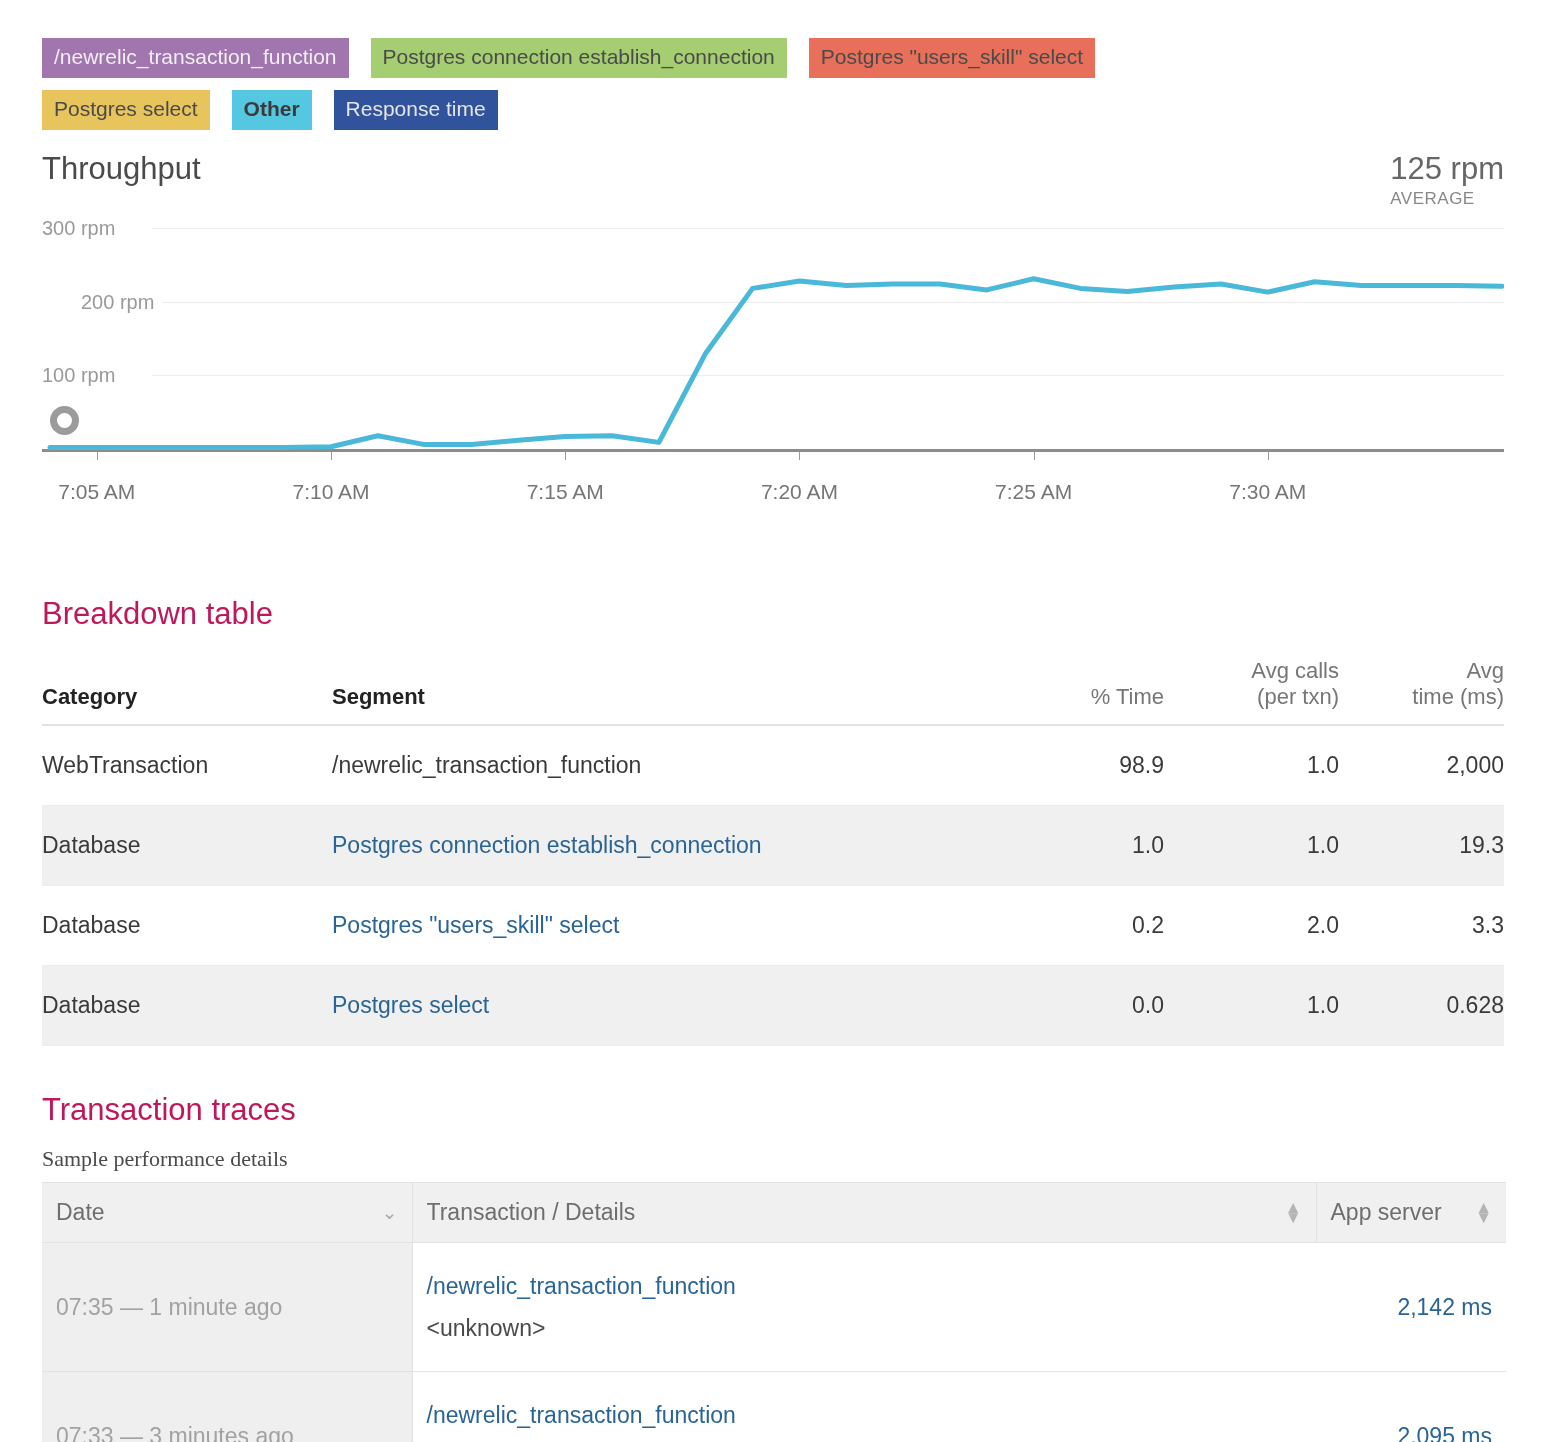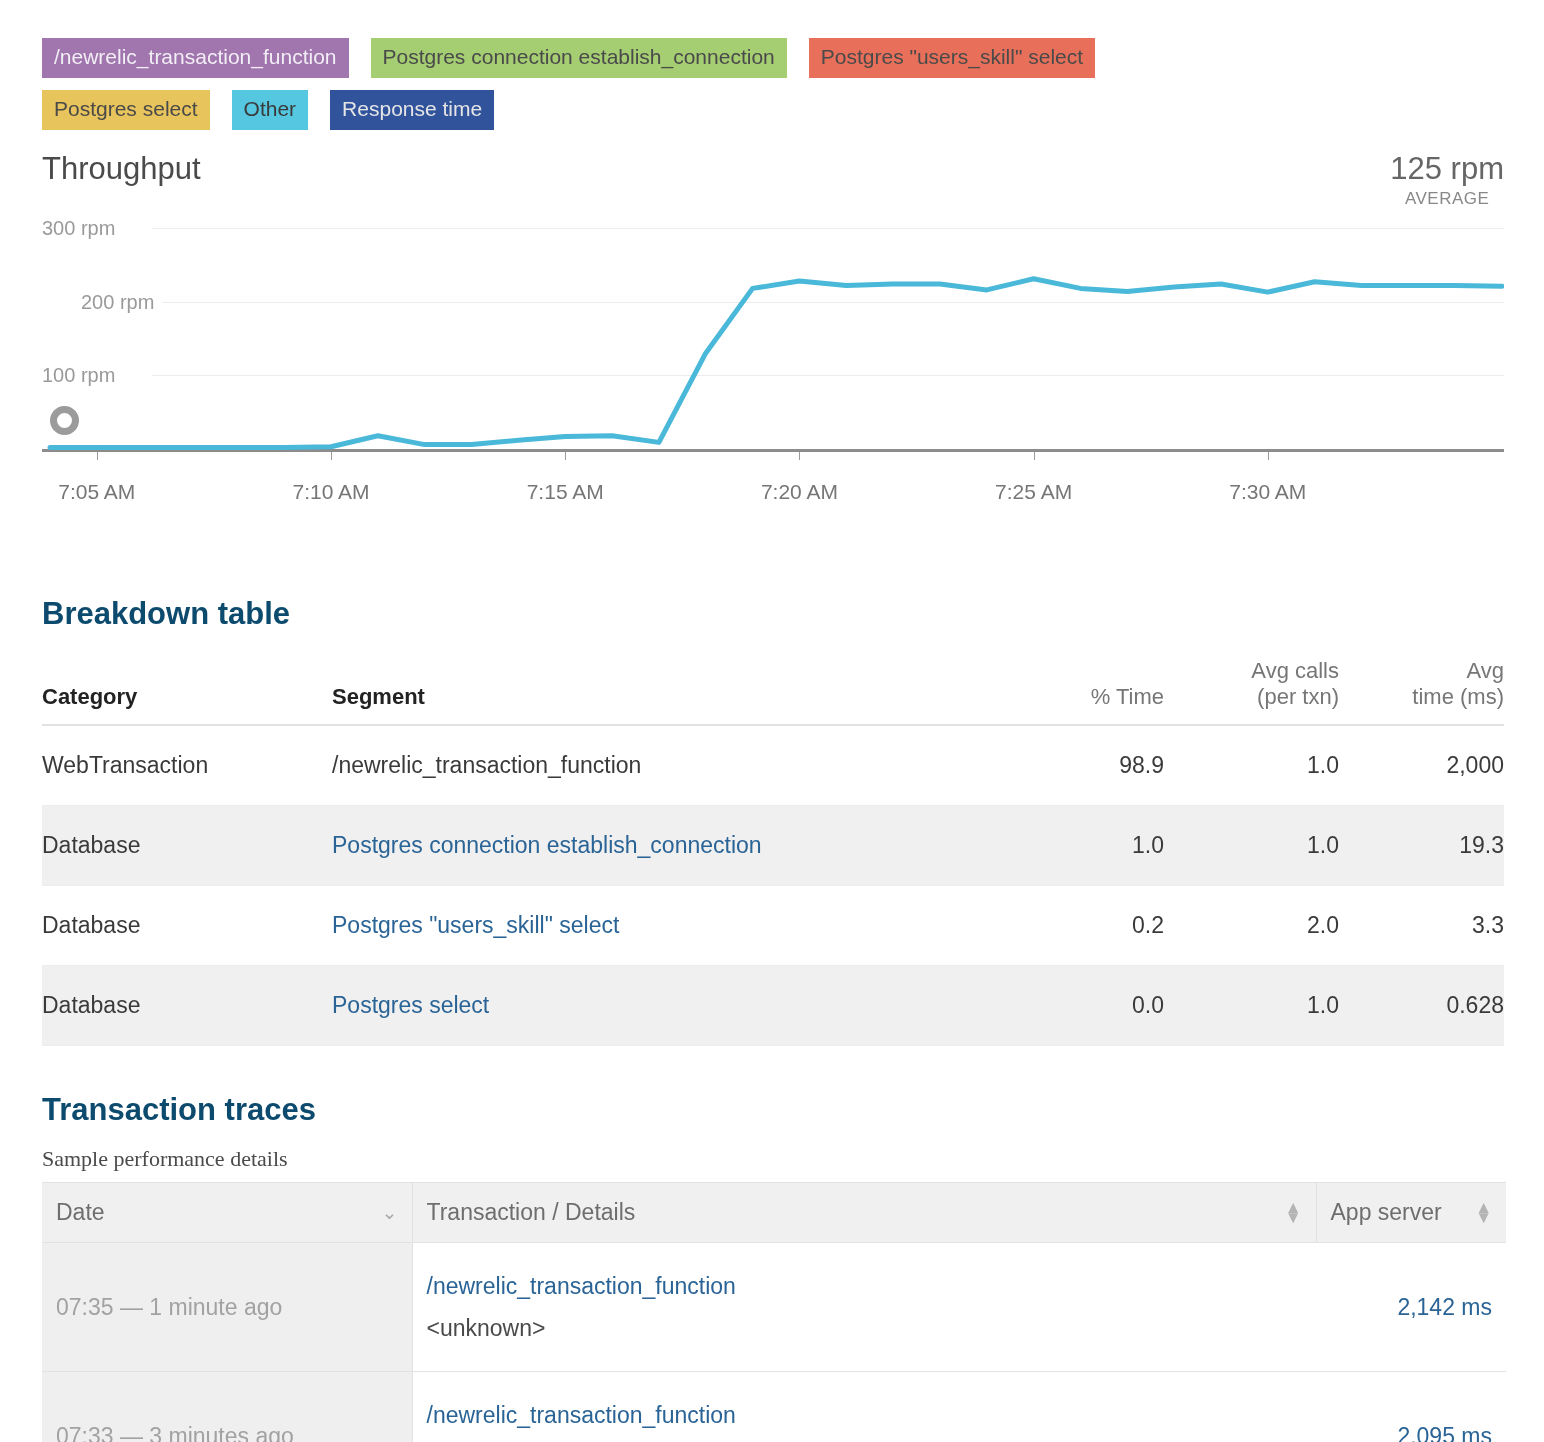--- a/index.html
+++ b/index.html
@@ -23,21 +23,21 @@
     line-height: 26px;
     white-space: nowrap;
     cursor: pointer;
     border: 0;
   }
 
   
   .chart-block { margin-top: 20px; }
   .chart-head { display: flex; align-items: flex-start; justify-content: space-between; }
   .chart-title { font-size: 31px; color: #4a4a4a; font-weight: 400; line-height: 38px; }
-  .chart-metric { text-align: center; }
+  .chart-metric { text-align: left; }
   .chart-metric-value { font-size: 31px; color: #666666; line-height: 38px; font-weight: 400; }
   .chart-metric-label { font-size: 17px; color: #888888; letter-spacing: 0.5px; line-height: 22px; }
 
   .plot-wrap { position: relative; height: 258px; margin-top: 6px; }
   .plot-area { position: absolute; left: 0; top: 0; right: 0; bottom: 0; }
   .ylabel {
     position: absolute; left: 0; font-size: 20px; color: #9a9a9a;
     transform: translateY(-50%); background: #fff; padding-right: 8px; z-index: 3;
   }
   .gridline { position: absolute; left: 110px; right: 0; height: 1px; background: #ececec; }
@@ -45,21 +45,21 @@
   .tick { position: absolute; width: 1px; height: 8px; background: #9a9a9a; }
   .xlabels { position: relative; height: 34px; }
   .xlabel { position: absolute; font-size: 21px; color: #767676; transform: translateX(-50%); top: 6px; }
   .handle {
     position: absolute; width: 29px; height: 29px; border-radius: 50%;
     background: #ffffff; border: 7px solid #9b9b9b; z-index: 4; cursor: grab;
   }
   svg.series { position: absolute; left: 0; top: 0; width: 100%; height: 100%; z-index: 2; }
 
   
-  .section-title { font-size: 31px; color: #0c4a6e; font-weight: 700; }
+  .section-title { font-size: 31px; color: #be185d; font-weight: 400; }
   .bd-block { margin-top: 88px; }
   table.bd { width: 100%; border-collapse: collapse; margin-top: 26px; table-layout: fixed; }
   table.bd th {
     font-size: 22px; font-weight: 400; color: #767676;
     vertical-align: bottom; padding: 0 0 14px 0; text-align: right;
     border-bottom: 2px solid #e2e2e2;
   }
   table.bd th.strong { color: #222222; font-weight: bold; text-align: left; }
   table.bd th .th2 { display: block; }
   table.bd td {
@@ -104,21 +104,21 @@
 <div class="page">
 
   <div class="legend">
     <div class="legend-row">
       <span class="chip" style="background: rgb(161, 117, 174); color: rgb(242, 238, 245);">/newrelic_transaction_function</span>
       <span class="chip" style="background: rgb(165, 205, 114); color: rgb(74, 74, 74);">Postgres connection establish_connection</span>
       <span class="chip" style="background: rgb(232, 112, 90); color: rgb(74, 74, 74);">Postgres "users_skill" select</span>
     </div>
     <div class="legend-row">
       <span class="chip" style="background: rgb(232, 196, 92); color: rgb(74, 74, 74);">Postgres select</span>
-      <span class="chip" style="background: rgb(85, 199, 224); color: rgb(58, 58, 58);">Other</span>
+      <span class="chip" style="background: rgb(85, 199, 224); color: rgb(58, 58, 58); font-weight: bold;">Other</span>
       <span class="chip" style="background: rgb(49, 83, 156); color: #e5e5e5;">Response time</span>
     </div>
   </div>
 
   <div class="chart-block">
     <div class="chart-head">
       <div class="chart-title">Throughput</div>
       <div class="chart-metric">
         <div class="chart-metric-value">125 rpm</div>
         <div class="chart-metric-label">AVERAGE</div>

